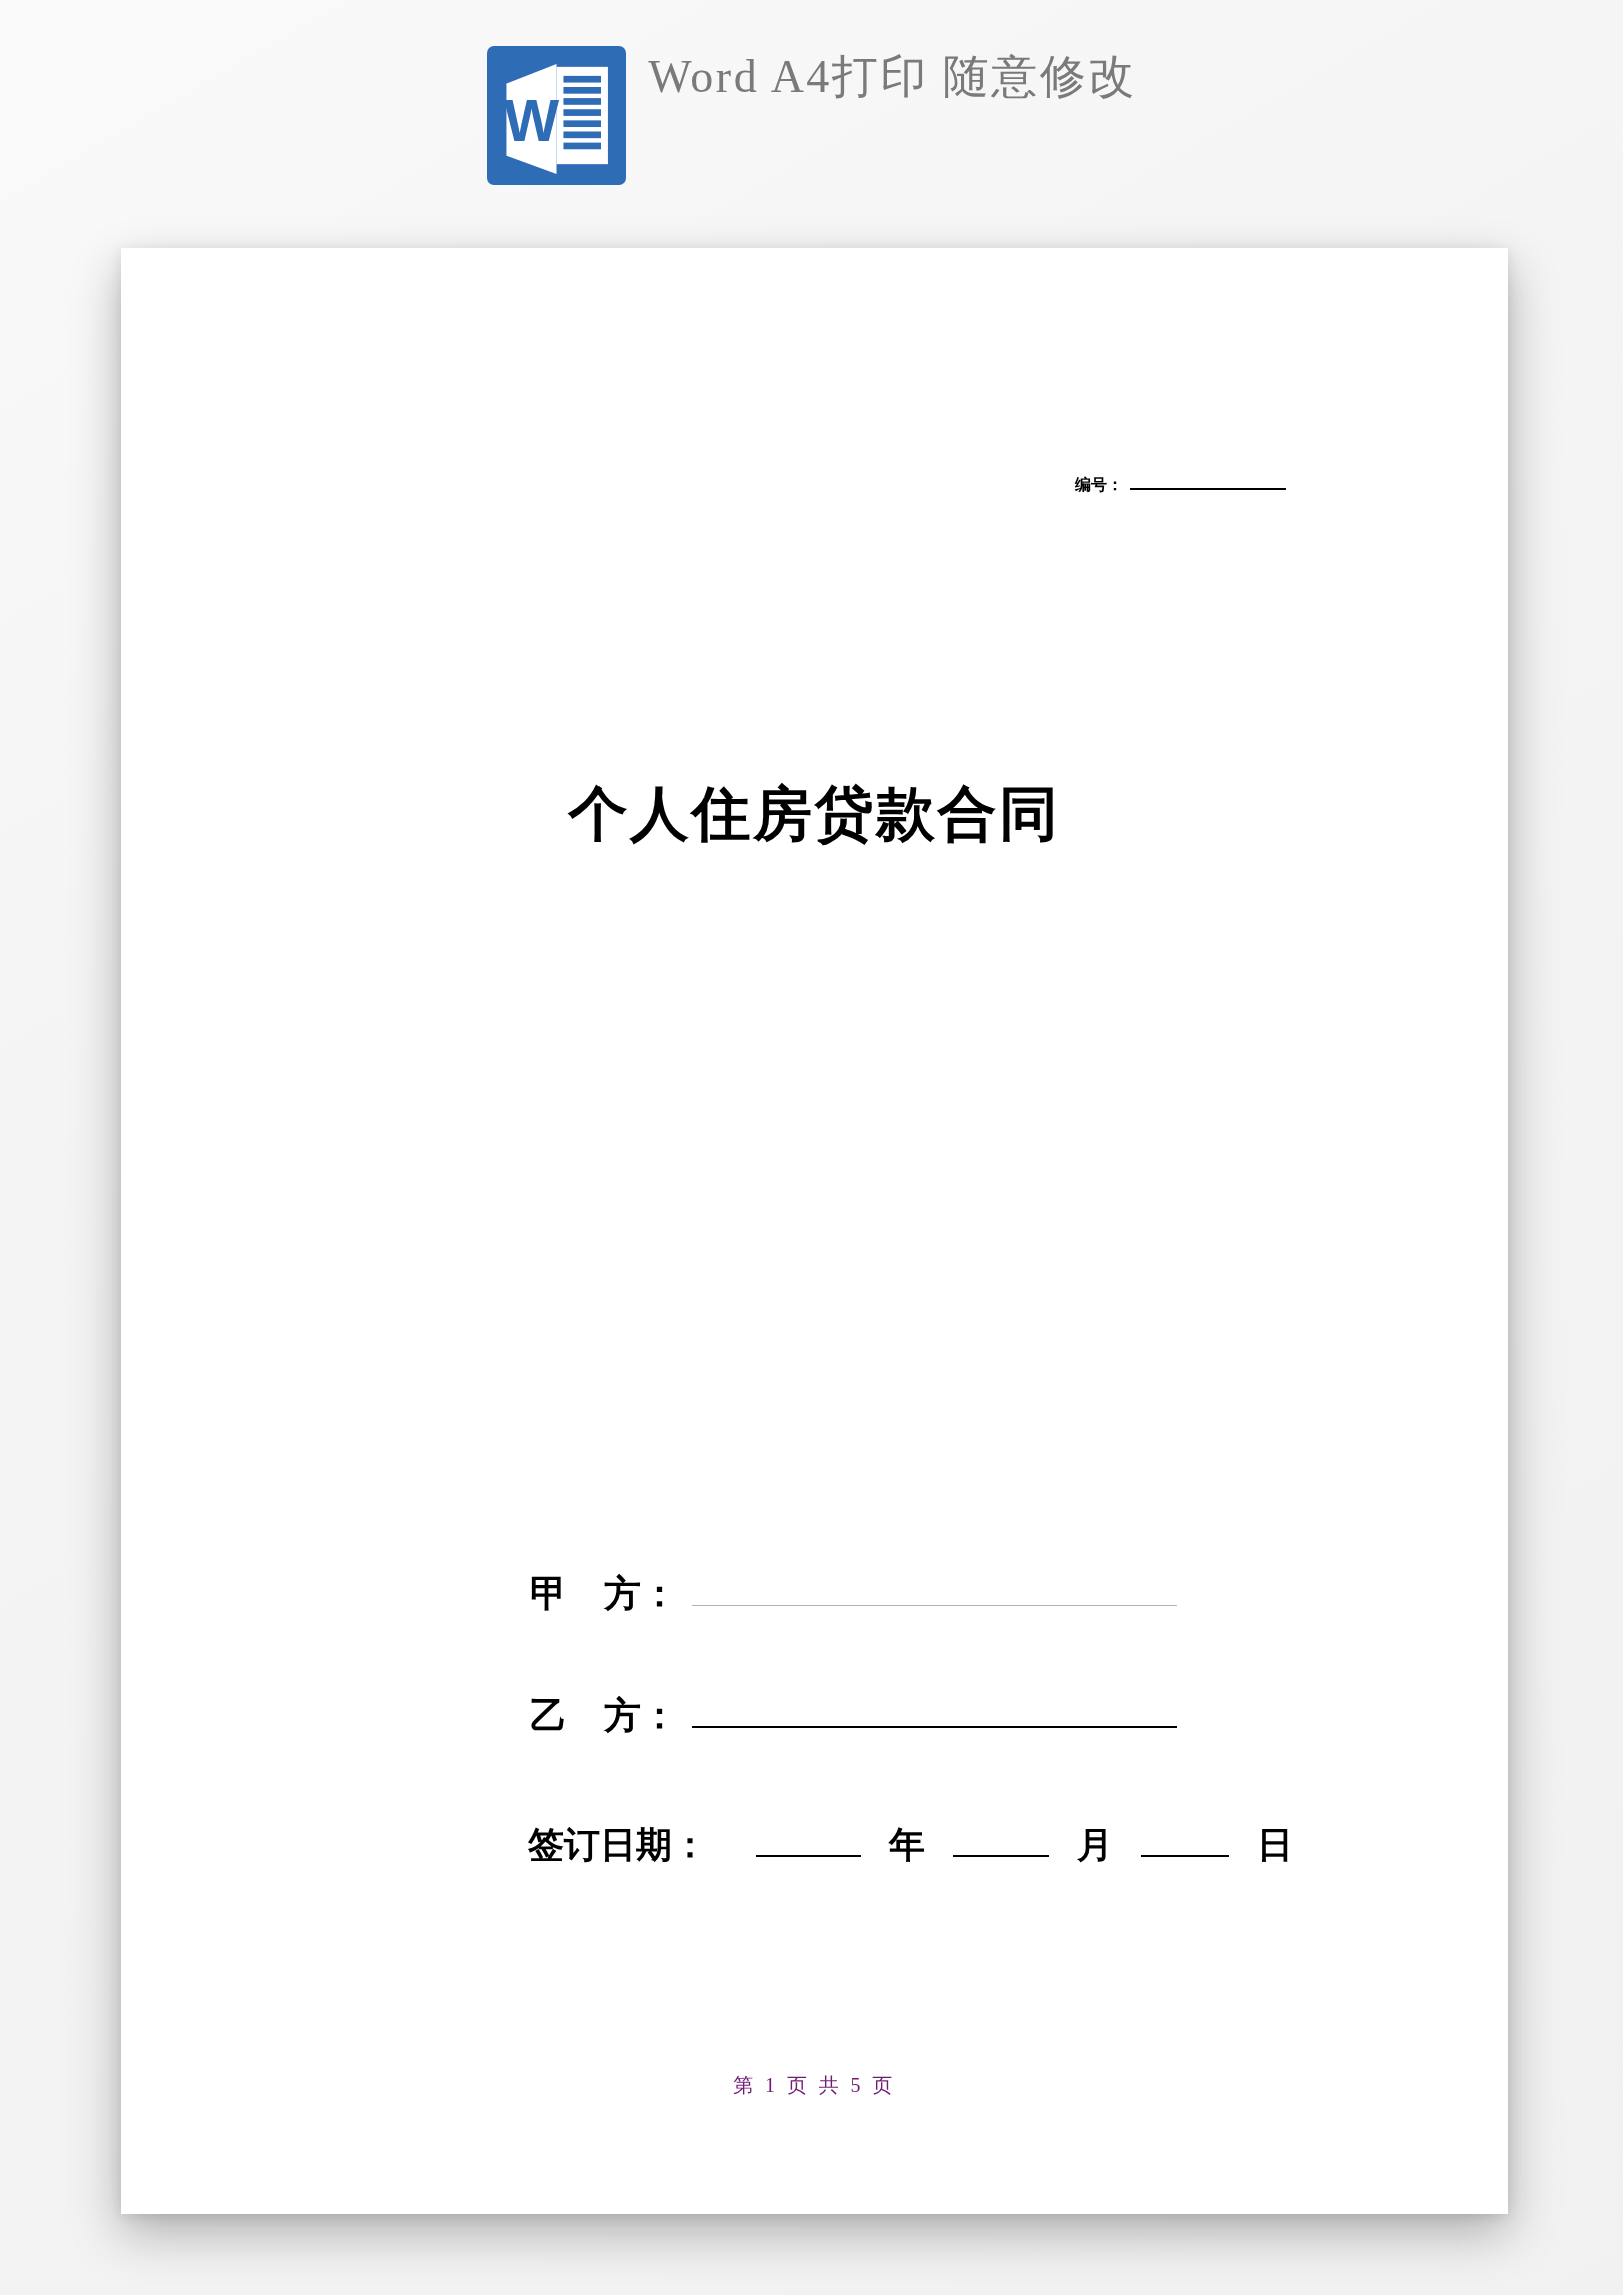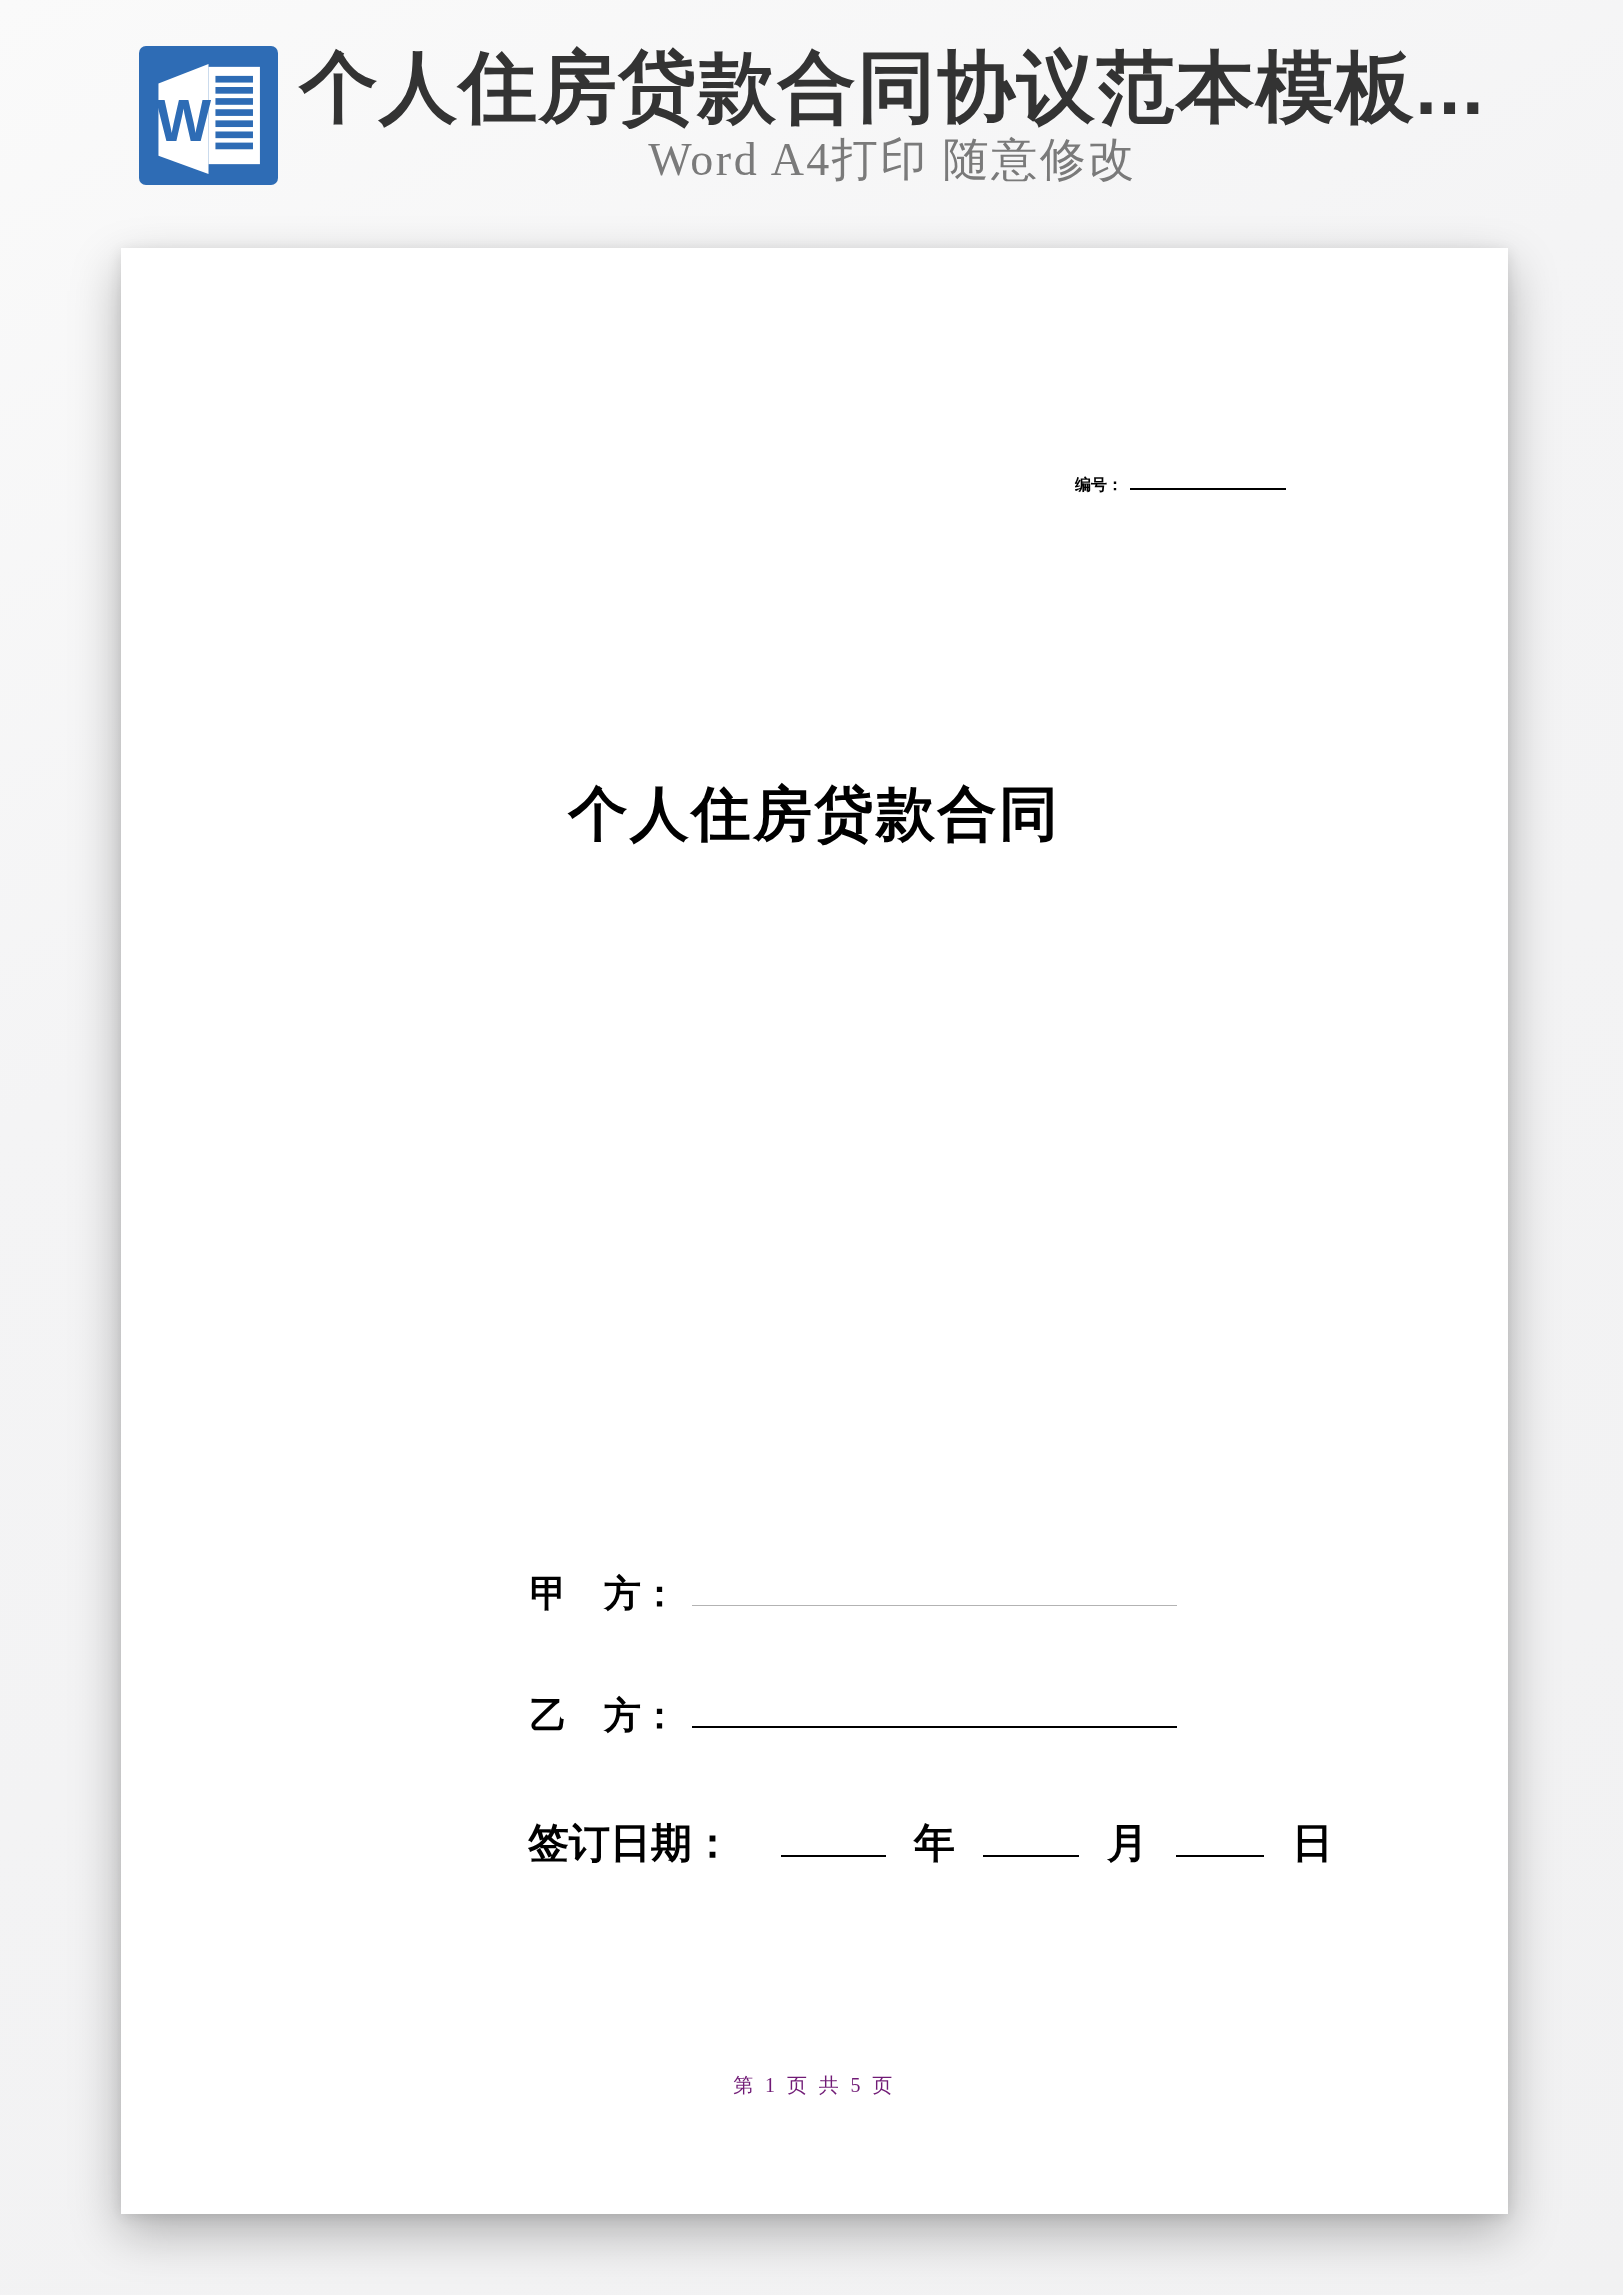--- a/index.html
+++ b/index.html
@@ -57,21 +57,21 @@
     position:absolute;display:flex;align-items:baseline;
     font-weight:bold;white-space:nowrap;
   }
   .party-row{left:409px;font-size:37px;line-height:42px;}
   .party-a{top:1321px;}
   .party-b{top:1442px;}
   .party-blank{width:485px;height:36px;margin-left:13.5px;}
   .blank-gray{border-bottom:1.7px solid #b3b3b3;}
   .blank-black{border-bottom:2.5px solid #000;}
 
-  .date-row{left:407px;top:1573px;font-size:41px;line-height:42px;gap:28px;}
+  .date-row{left:407px;top:1573px;font-size:36px;line-height:42px;gap:28px;}
   .date-blank{height:34px;border-bottom:2.5px solid #000;}
   .date-blank-1{width:105px;margin-left:20px;}
   .date-blank-2{width:96px;}
   .date-blank-3{width:88px;}
 
   .page-footer{
     position:absolute;top:1825px;left:0;width:100%;text-align:center;
     font-size:20px;line-height:24px;color:#701a75;letter-spacing:3.4px;font-weight:normal;
   }
 </style>
@@ -88,21 +88,20 @@
       <rect x="55" y="37.5" width="27" height="4.8"></rect>
       <rect x="55" y="45.5" width="27" height="4.8"></rect>
       <rect x="55" y="53.5" width="27" height="4.8"></rect>
       <rect x="55" y="61.5" width="27" height="4.8"></rect>
       <rect x="55" y="69.5" width="27" height="4.8"></rect>
     </g>
     <polygon class="ic-fold" points="14,27 50,13 50,92 14,79"></polygon>
     <text class="ic-w" x="32" y="68" text-anchor="middle">W</text>
   </svg>
   <div class="header-col">
-    <div class="header-title">个人住房贷款合同协议范本模板...</div>
     <div class="header-subtitle">Word A4打印 随意修改</div>
   </div>
 </div>
 
 <div class="page">
 
   <div class="serial-row">
     <span>编号：</span>
     <span class="blank serial-blank"></span>
   </div>

